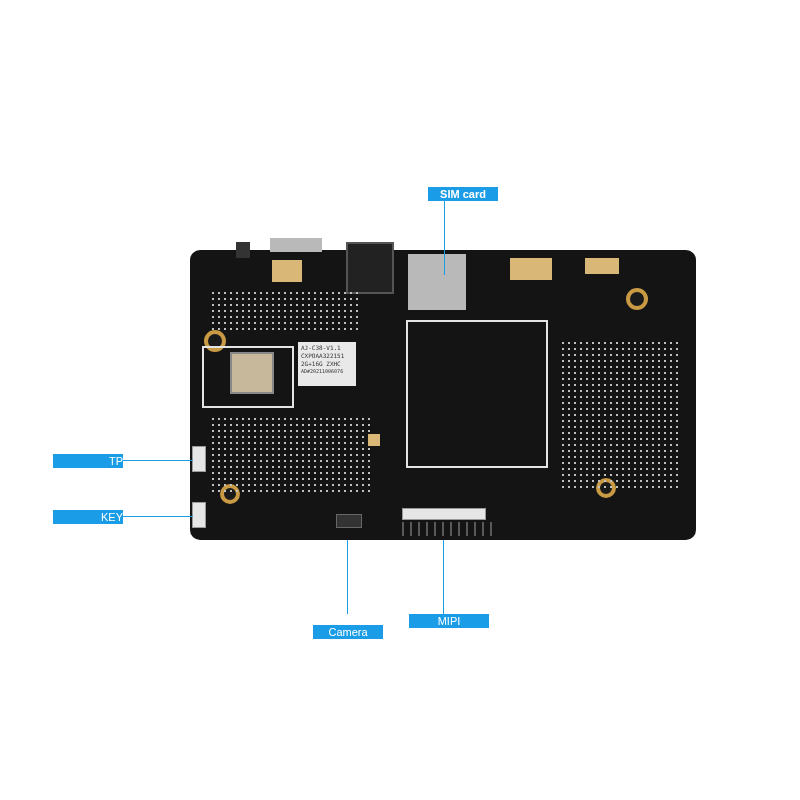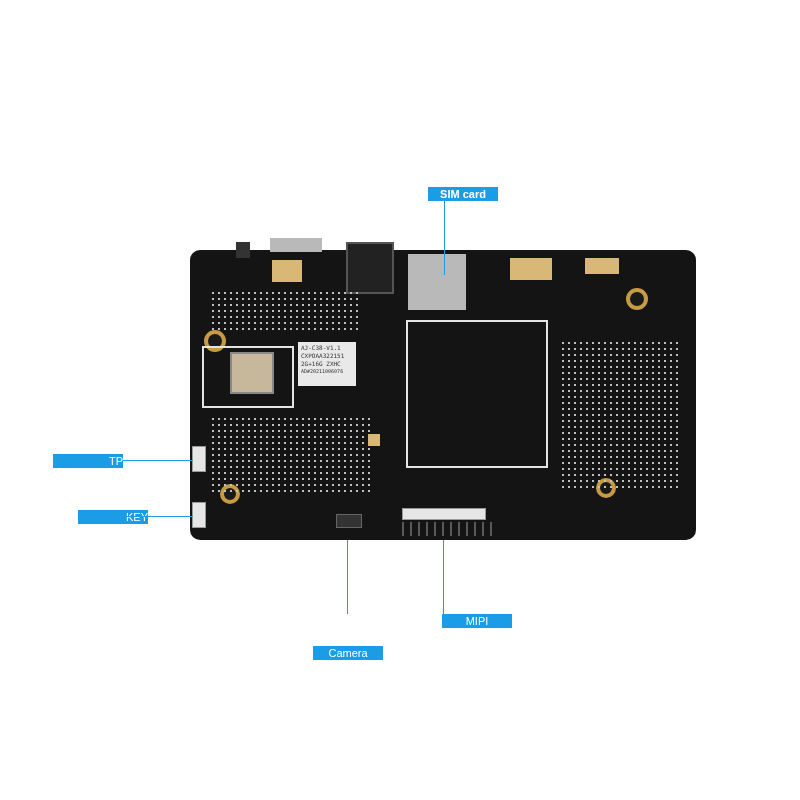--- a/index.html
+++ b/index.html
@@ -63,20 +63,20 @@
   <div class="conn" style="left:212px;top:258px;width:84px;height:12px;"></div>
   <div class="smd" style="left:212px;top:272px;width:90px;height:14px;"></div>
 </div>
 
 <div class="label" style="left:428px;top:187px;width:70px;font-weight:bold;">SIM card</div>
 <div class="line" style="left:444px;top:201px;width:1px;height:74px;"></div>
 
 <div class="label right" style="left:53px;top:454px;width:70px;">TP</div>
 <div class="line" style="left:123px;top:460px;width:70px;height:1px;"></div>
 
-<div class="label right" style="left:53px;top:510px;width:70px;margin-left:25px;">KEY</div>
+<div class="label right" style="left:53px;top:510px;width:70px;">KEY</div>
 <div class="line" style="left:123px;top:516px;width:70px;height:1px;"></div>
 
 <div class="line" style="left:347px;top:540px;width:1px;height:74px;"></div>
-<div class="label" style="left:313px;top:646px;width:70px;text-align:center;">Camera</div>
+<div class="label" style="left:313px;top:625px;width:70px;text-align:center;">Camera</div>
 
 <div class="line" style="left:443px;top:540px;width:1px;height:74px;"></div>
-<div class="label" style="left:409px;top:614px;width:70px;margin-left:33px;">MIPI</div>
+<div class="label" style="left:409px;top:614px;width:80px;">MIPI</div>
 
 </body></html>

